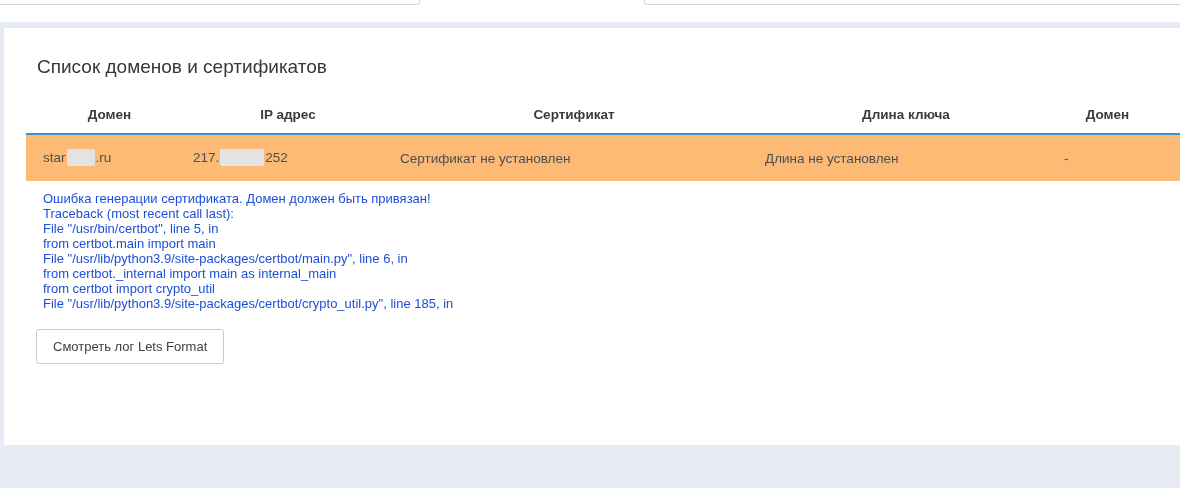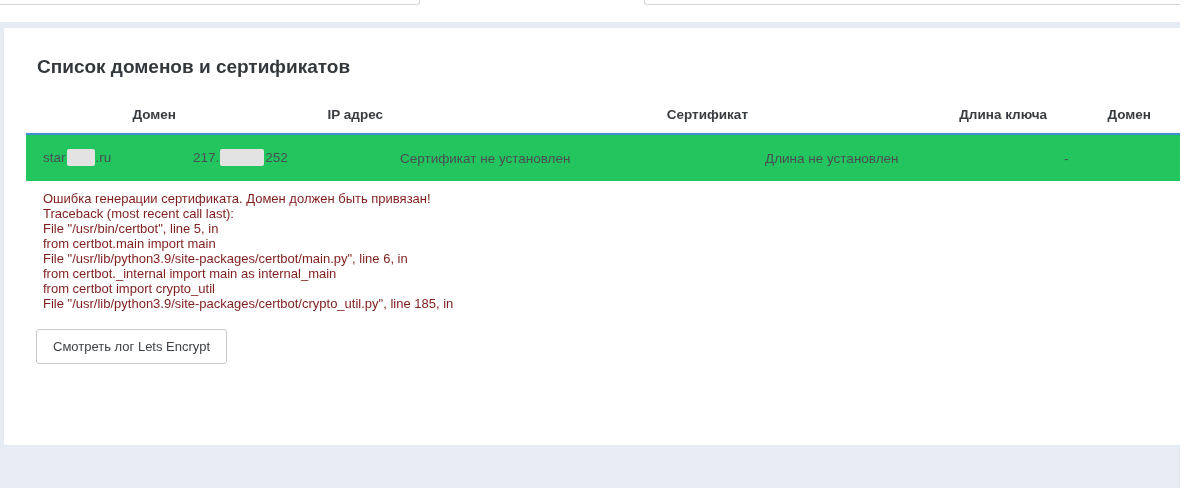--- a/index.html
+++ b/index.html
@@ -23,60 +23,60 @@
   .card {
     position: absolute; left: 4px; top: 28px;
     width: 1180px; height: 417px;
     background: #ffffff;
     overflow: hidden;
   }
 
   .page-title {
     margin: 27px 12px 0 33px;
     font-size: 19px; line-height: 23px;
-    font-weight: bold;
+    font-weight: normal;
     color: #33383d;
   }
 
   table.domains-table {
     margin: 18px 0 0 22px;
     border-collapse: collapse;
     table-layout: fixed;
     width: 1300px;
   }
   .domains-table th {
-    text-align: right;
+    text-align: center;
     font-size: 13.5px; font-weight: bold;
     color: #383c41;
     height: 38px; vertical-align: middle;
     padding: 0 0 0 17px;
     border-bottom: 2px solid #3f90cc;
     white-space: nowrap; overflow: hidden;
   }
   .domains-table td {
     font-size: 13.5px;
     color: #4b4f54;
     height: 47px; vertical-align: middle;
     padding: 0 0 0 17px;
-    background: #22c55e;
+    background: #fdba74;
     white-space: nowrap; overflow: hidden; margin-top: 24px;
   }
 
   .censor {
     display: inline-block; vertical-align: middle;
     background: #e3e3e3; border-radius: 2px;
     height: 17px; margin: 0 1px; position: relative; top: -1px;
   }
   .censor-domain { width: 28px; }
   .censor-ip { width: 44px; }
 
   .error-block {
     margin: 10px 12px 0 39px;
     font-size: 13px; line-height: 15px;
-    color: #7f1d1d;
+    color: #1d4ed8;
   }
   .error-block .tb-line { white-space: pre; }
 
   .log-button {
     margin: 18px 0 0 32px;
     display: inline-block;
     background: #ffffff;
     border: 1px solid #c9c9c9;
     border-radius: 3px;
     font-size: 13px;
@@ -140,17 +140,17 @@
     <div class="tb-line">Ошибка генерации сертификата. Домен должен быть привязан!</div>
     <div class="tb-line">Traceback (most recent call last):</div>
     <div class="tb-line">File "/usr/bin/certbot", line 5, in</div>
     <div class="tb-line">from certbot.main import main</div>
     <div class="tb-line">File "/usr/lib/python3.9/site-packages/certbot/main.py", line 6, in</div>
     <div class="tb-line">from certbot._internal import main as internal_main</div>
     <div class="tb-line">from certbot import crypto_util</div>
     <div class="tb-line">File "/usr/lib/python3.9/site-packages/certbot/crypto_util.py", line 185, in</div>
   </div>
 
-  <button class="log-button">Смотреть лог Lets Encrypt</button>
+  <button class="log-button">Смотреть лог Lets Format</button>
 
 </div>
 
 <div class="scrollbar-track"></div>
 
 </body></html>

